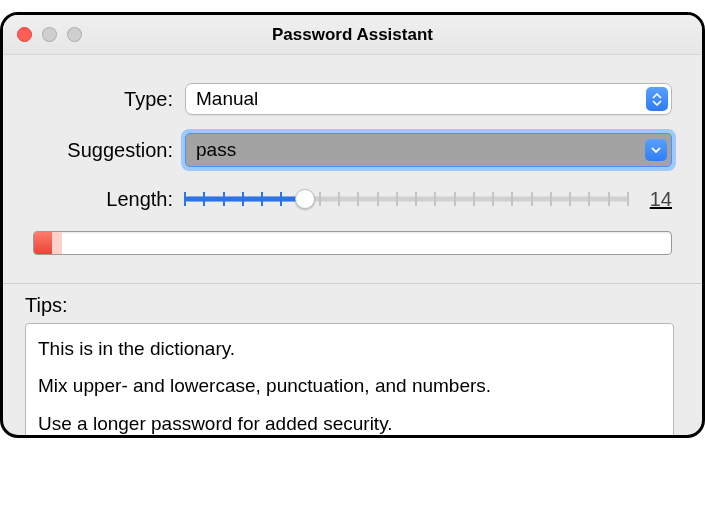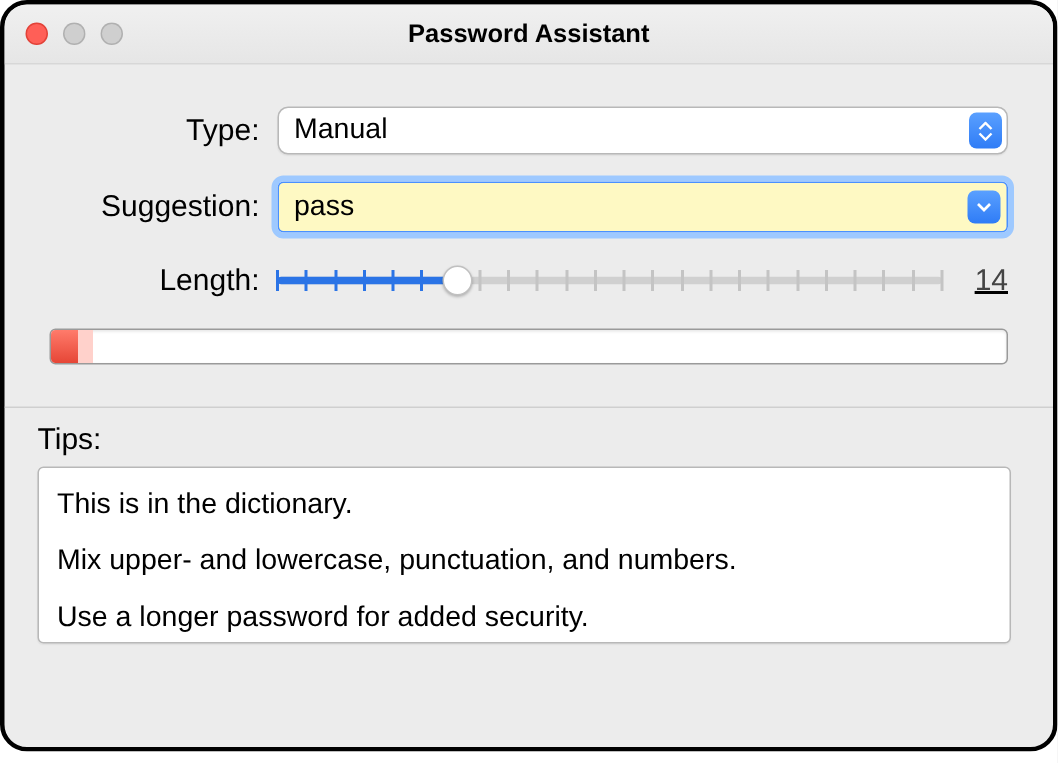--- a/index.html
+++ b/index.html
@@ -21,23 +21,24 @@
     font-size: 17px;
     color: var(--text);
     background: #fff;
     width: 705px;
   }
   .frame {
     border: 3px solid #000;
     border-radius: 18px;
     overflow: hidden;
     width: 705px;
-    height: 501px;
+    height: 426px;
     position: relative;
     background: var(--win-bg);
+    margin-top: 12px;
   }
   
   .titlebar {
     height: 40px;
     display: flex;
     align-items: center;
     position: relative;
     background: linear-gradient(#f0f0f0, #e6e6e6);
     border-bottom: 1px solid #d7d7d7;
   }
@@ -97,21 +98,21 @@
     background: linear-gradient(#5aa0ff, #2f7cf6);
     border-radius: 5px;
     display:flex; flex-direction:column; align-items:center; justify-content:center;
     gap:1px;
   }
   .stepper svg { display:block; }
   
   .combo {
     flex: 1;
     height: 34px;
-    background: #fef9c3;
+    background: #a3a3a3;
     border-radius: 4px;
     display: flex;
     align-items: center;
     position: relative;
     outline: 4px solid #9ec9ff;
     border: 1px solid #4a90ff;
     font-size: 19px;
   }
   .combo input {
     border: none; outline: none;

